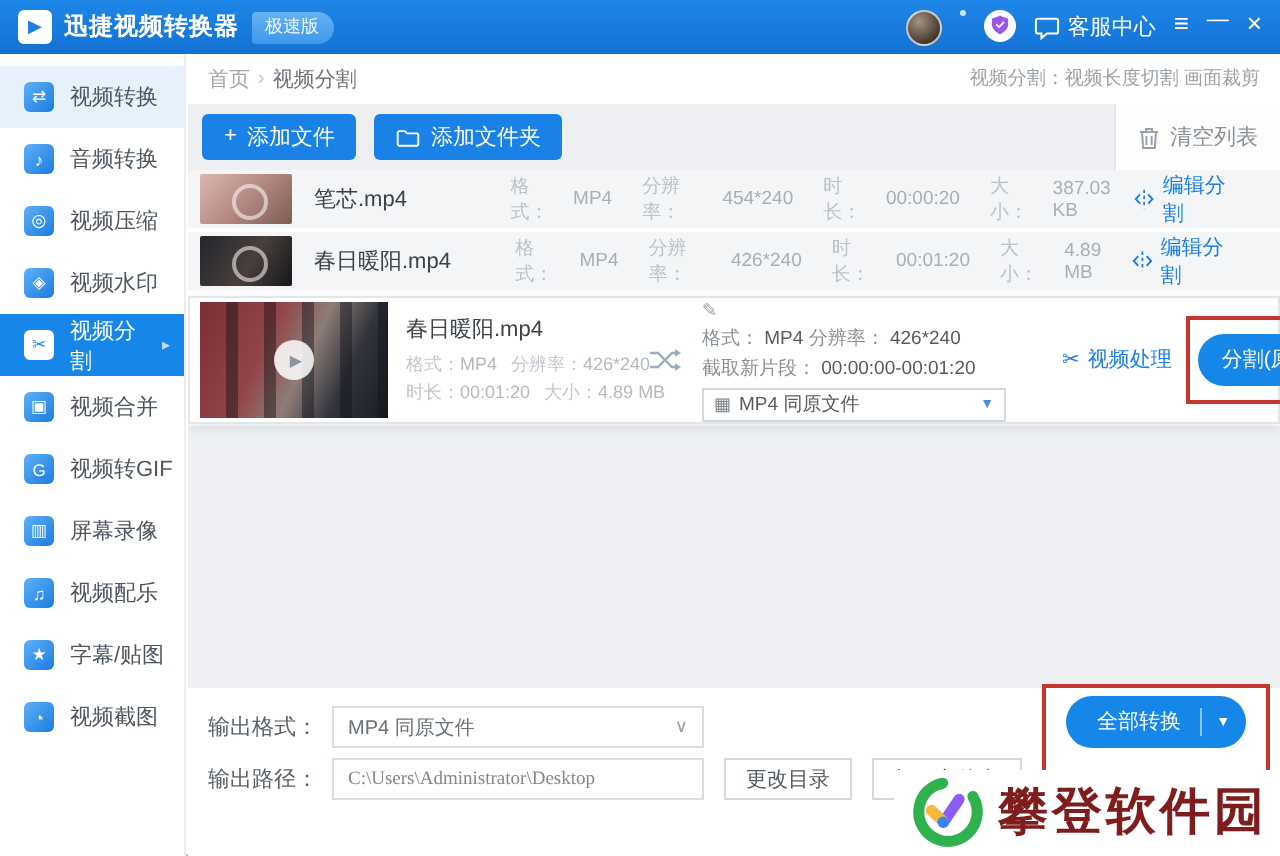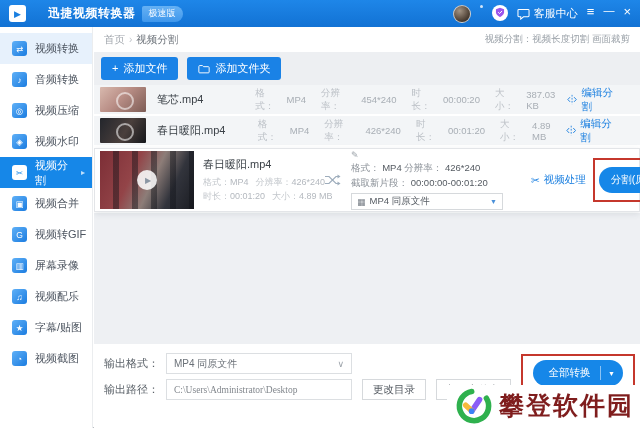--- a/index.html
+++ b/index.html
@@ -9,21 +9,21 @@
     position:relative; background:#fff; overflow:hidden;
     box-shadow: inset 0 0 0 1px #b9bdc2;
   }
   
   .titlebar { position:absolute; top:0; left:0; right:0; height:27px;
     background:linear-gradient(180deg,#1e86e8,#1272d4);
     display:flex; align-items:center; padding:0 9px; color:#fff; }
   .app-icon { width:17px; height:17px; background:#fff; border-radius:3px;
     display:flex; align-items:center; justify-content:center;
     color:#1a7fe0; font-size:9px; }
-  .app-title { font-size:12px; font-weight:bold; margin-left:22px; letter-spacing:.5px;font-family:Liberation Mono, monospace; }
+  .app-title { font-size:12px; font-weight:bold; margin-left:6px; letter-spacing:.5px;font-family:Liberation Mono, monospace; }
   .badge { margin-left:6px; background:linear-gradient(180deg,#66b1f4,#3f97ec);
     border-radius:2px 8px 8px 2px; font-size:9px; padding:1.5px 7px; color:#f2f8ff; }
   .tb-right { margin-left:auto; display:flex; gap:9px; }
   .avatar { width:18px; height:18px; border-radius:50%;
     background:radial-gradient(circle at 35% 30%, #a39484, #5a4c40 55%, #1d1712);
     border:1px solid rgba(255,255,255,.7); }
   .tb-dot { width:3px; height:3px; border-radius:50%; background:rgba(255,255,255,.8); }
   .vip-badge { width:16px; height:16px; border-radius:50%; background:#fff;
     display:flex; align-items:center; justify-content:center; }
   .chat-group { display:flex; align-items:center; gap:4px; font-size:11px; }
@@ -123,21 +123,21 @@
   .out-select,.out-input { width:186px; height:21px; border:1px solid #dcdfe2;
     background:#fff; display:flex; align-items:center; padding:0 7px; font-size:10px;
     color:#6b7178; }
   .out-select { cursor:pointer; }
   .out-select .chev { margin-left:auto; color:#9aa1a8; font-size:9px; }
   .out-input { font-family:Liberation Serif, serif; font-size:9.5px; color:#82878d; }
   input.out-input { outline:none; }
   .dir-btn { height:21px; border:1px solid #d6d9dc; background:#fff; font-size:10.5px;
     color:#555b62; padding:0 10px; margin-left:10px; cursor:pointer;
     font-family:"Liberation Sans",sans-serif; }
-  .convert-wrap { position:absolute; top:16px; right:17px; }
+  .convert-wrap { position:absolute; top:4px; right:17px; }
   .convert-wrap .red-box { inset:-6px -12px -13px -12px; }
   .convert-btn { width:90px; justify-content:flex-start; }
   .convert-btn .plabel { flex:1; text-align:center; padding:0 0 0 6px; }
   
   .watermark { position:absolute; right:0; bottom:0; height:43px; background:#fff;
     display:flex; align-items:center; padding:0 6px 2px 8px; gap:6px; z-index:5; }
   .wm-text { font-size:25px; font-weight:bold; color:#7f1d1d; letter-spacing:2px;
     font-family:"Liberation Sans",sans-serif; }
 </style>
 </head>
@@ -231,20 +231,26 @@
     <button class="btn-blue">
       <span class="bicon">+</span>
       <span>添加文件</span>
     </button>
     <button class="btn-blue">
       <svg width="12" height="10" viewBox="0 0 14 11">
         <path d="M1 2.5 a1 1 0 0 1 1-1 h3.2 l1.3 1.3 H12 a1 1 0 0 1 1 1 v5.2 a1 1 0 0 1 -1 1 H2 a1 1 0 0 1 -1 -1 z" fill="none" stroke="#fff" stroke-width="1.1"></path>
       </svg>
       <span>添加文件夹</span>
     </button>
+    <div class="clear-btn">
+      <svg width="11" height="12" viewBox="0 0 11 12">
+        <path d="M1 3 h9 M4 3 V1.5 h3 V3 M2 3 l.6 8 h5.8 l.6-8 M4.2 5 v4.5 M6.8 5 v4.5" fill="none" stroke="#9aa1a8" stroke-width="1"></path>
+      </svg>
+      <span>清空列表</span>
+    </div>
   </div>
 
   <div class="list-zone">
 
     <div class="file-row">
       <div class="thumb-s thumb-pink"></div>
       <span class="fname">笔芯.mp4</span>
       <span class="m-label">格式：</span>
       <span class="m-val">MP4</span>
       <span class="m-label">分辨率：</span>

